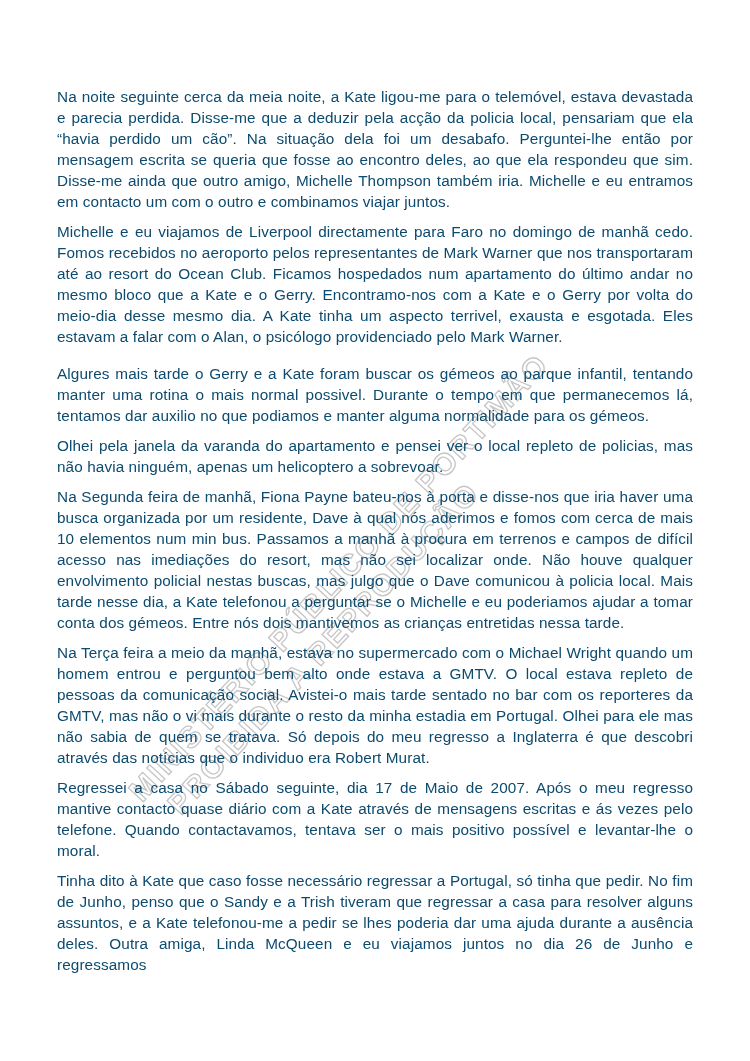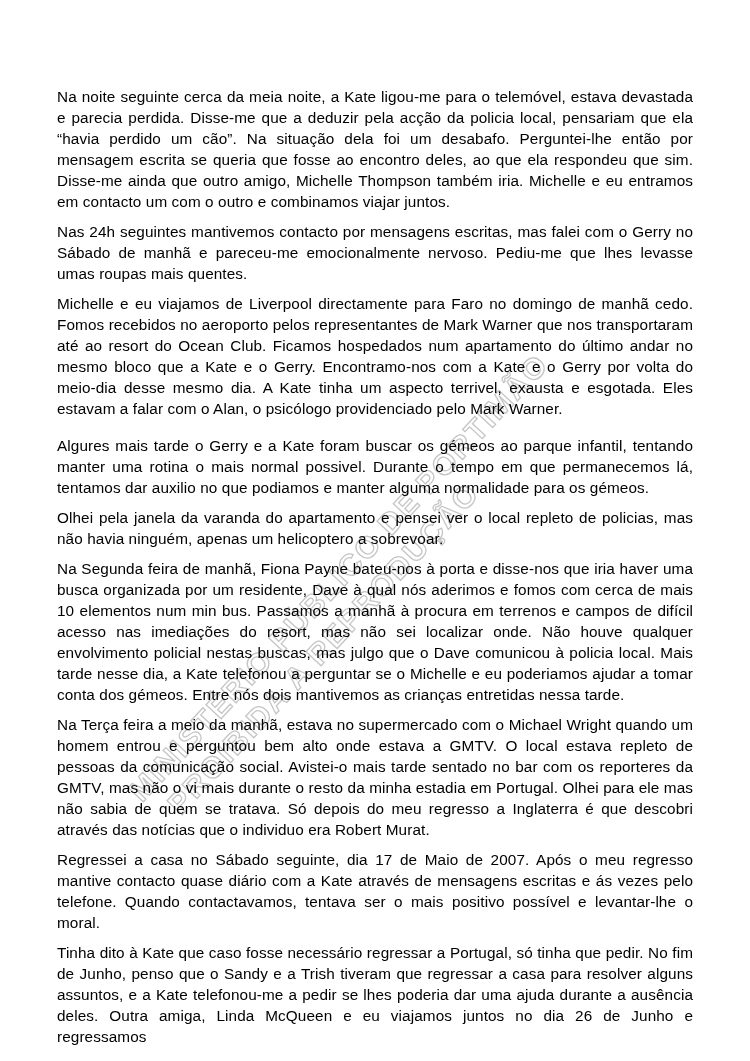--- a/index.html
+++ b/index.html
@@ -49,41 +49,40 @@
   .content {
     position: relative;
     z-index: 2;
     padding: 86px 57px 0 57px;
     width: 636px;
   }
   .content p {
     margin: 0 0 9px 0;
     font-size: 15.3px;
     line-height: 21px;
-    color: #000000;
+    color: #0c4a6e;
     text-align: justify;
     letter-spacing: 0.1px;
   }
   .content p.tight {
     margin-bottom: 16px;
   }
 </style>
 </head>
 <body>
 
 <div class="page">
 
   <div class="watermark">
     <div class="wm-line wm-line1">MINISTÉRIO PÚBLICO DE PORTIMÃO</div>
     <div class="wm-line wm-line2">PROIBIDA A REPRODUÇÃO</div>
   </div>
 
   <div class="content">
     <p>Na noite seguinte cerca da meia noite, a Kate ligou-me para o telemóvel, estava devastada e parecia perdida. Disse-me que a deduzir pela acção da policia local, pensariam que ela “havia perdido um cão”. Na situação dela foi um desabafo. Perguntei-lhe então por mensagem escrita se queria que fosse ao encontro deles, ao que ela respondeu que sim. Disse-me ainda que outro amigo, Michelle Thompson também iria. Michelle e eu entramos em contacto um com o outro e combinamos viajar juntos.</p>
-    <p>Nas 24h seguintes mantivemos contacto por mensagens escritas, mas falei com o Gerry no Sábado de manhã e pareceu-me emocionalmente nervoso. Pediu-me que lhes levasse umas roupas mais quentes.</p>
     <p class="tight">Michelle e eu viajamos de Liverpool directamente para Faro no domingo de manhã cedo. Fomos recebidos no aeroporto pelos representantes de Mark Warner que nos transportaram até ao resort do Ocean Club. Ficamos hospedados num apartamento do último andar no mesmo bloco que a Kate e o Gerry. Encontramo-nos com a Kate e o Gerry por volta do meio-dia desse mesmo dia. A Kate tinha um aspecto terrivel, exausta e esgotada. Eles estavam a falar com o Alan, o psicólogo providenciado pelo Mark Warner.</p>
     <p>Algures mais tarde o Gerry e a Kate foram buscar os gémeos ao parque infantil, tentando manter uma rotina o mais normal possivel. Durante o tempo em que permanecemos lá, tentamos dar auxilio no que podiamos e manter alguma normalidade para os gémeos.</p>
     <p>Olhei pela janela da varanda do apartamento e pensei ver o local repleto de policias, mas não havia ninguém, apenas um helicoptero a sobrevoar.</p>
     <p>Na Segunda feira de manhã, Fiona Payne bateu-nos à porta e disse-nos que iria haver uma busca organizada por um residente, Dave à qual nós aderimos e fomos com cerca de mais 10 elementos num min bus. Passamos a manhã  à procura em terrenos e campos de difícil acesso nas imediações do resort, mas não sei localizar onde. Não houve qualquer envolvimento policial nestas buscas, mas julgo que o Dave comunicou à policia local. Mais tarde nesse dia, a Kate telefonou a perguntar se o Michelle e eu poderiamos ajudar a tomar conta dos gémeos. Entre nós dois mantivemos as crianças entretidas nessa tarde.</p>
     <p>Na Terça feira a meio da manhã, estava no supermercado com o Michael Wright quando um homem entrou e perguntou bem alto onde estava a GMTV. O local estava repleto de pessoas da comunicação social. Avistei-o mais tarde sentado no bar com os reporteres da GMTV, mas não o vi mais durante o resto da minha estadia em Portugal. Olhei para ele mas não sabia de quem se tratava. Só depois do meu regresso a Inglaterra é que descobri através das notícias que o individuo era Robert Murat.</p>
     <p>Regressei a casa no Sábado seguinte, dia 17 de Maio de 2007. Após o meu regresso mantive contacto quase diário com a Kate através de mensagens escritas e ás vezes pelo telefone. Quando contactavamos, tentava ser o mais positivo possível e levantar-lhe o moral.</p>
     <p>Tinha dito à Kate que caso fosse necessário regressar a Portugal, só tinha que pedir. No fim de Junho, penso que o Sandy e a Trish tiveram que regressar a casa para resolver alguns assuntos, e a Kate telefonou-me a pedir se lhes poderia dar uma ajuda durante a ausência deles. Outra amiga, Linda McQueen e eu viajamos juntos no dia 26 de Junho e regressamos</p>
   </div>
 
 </div>

